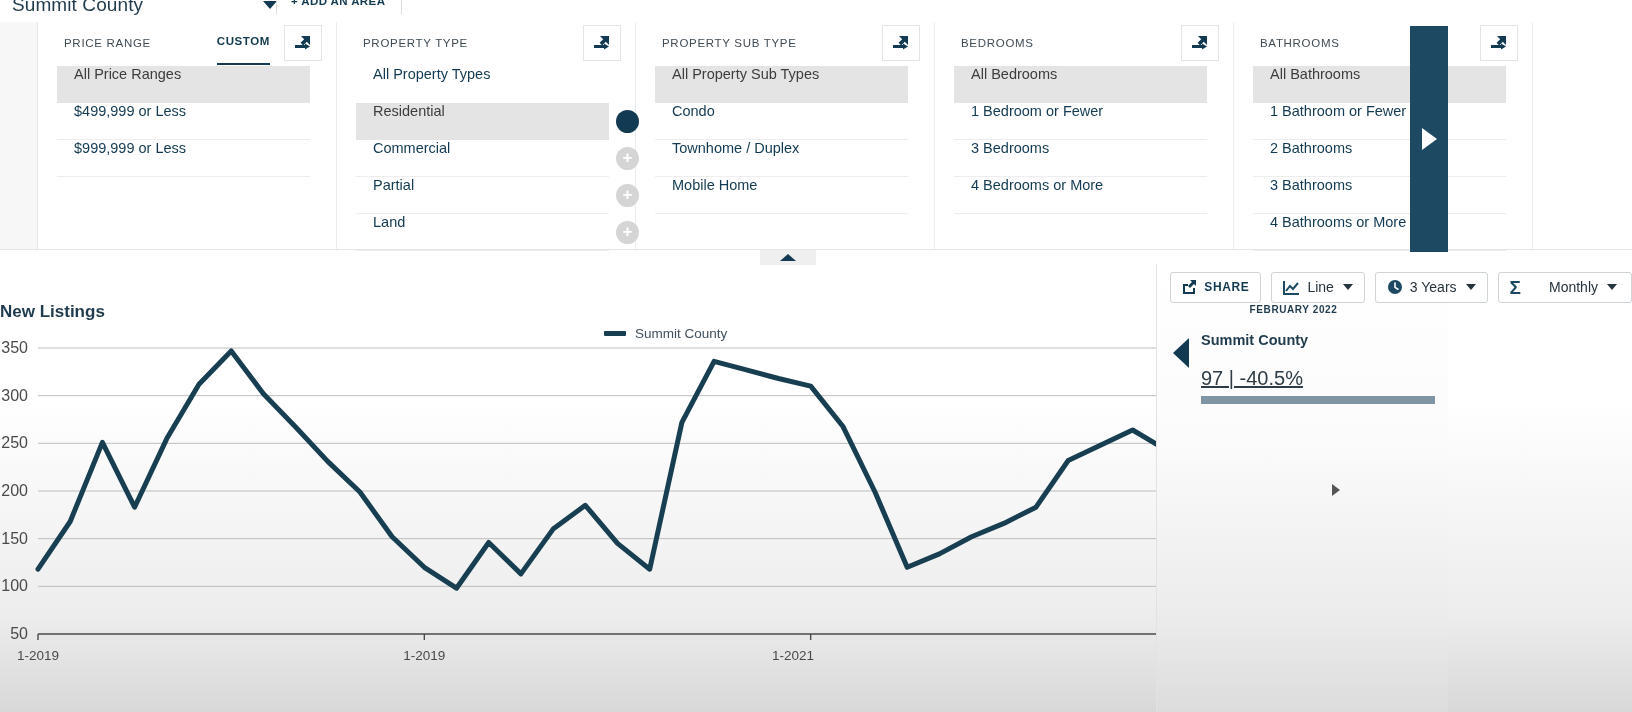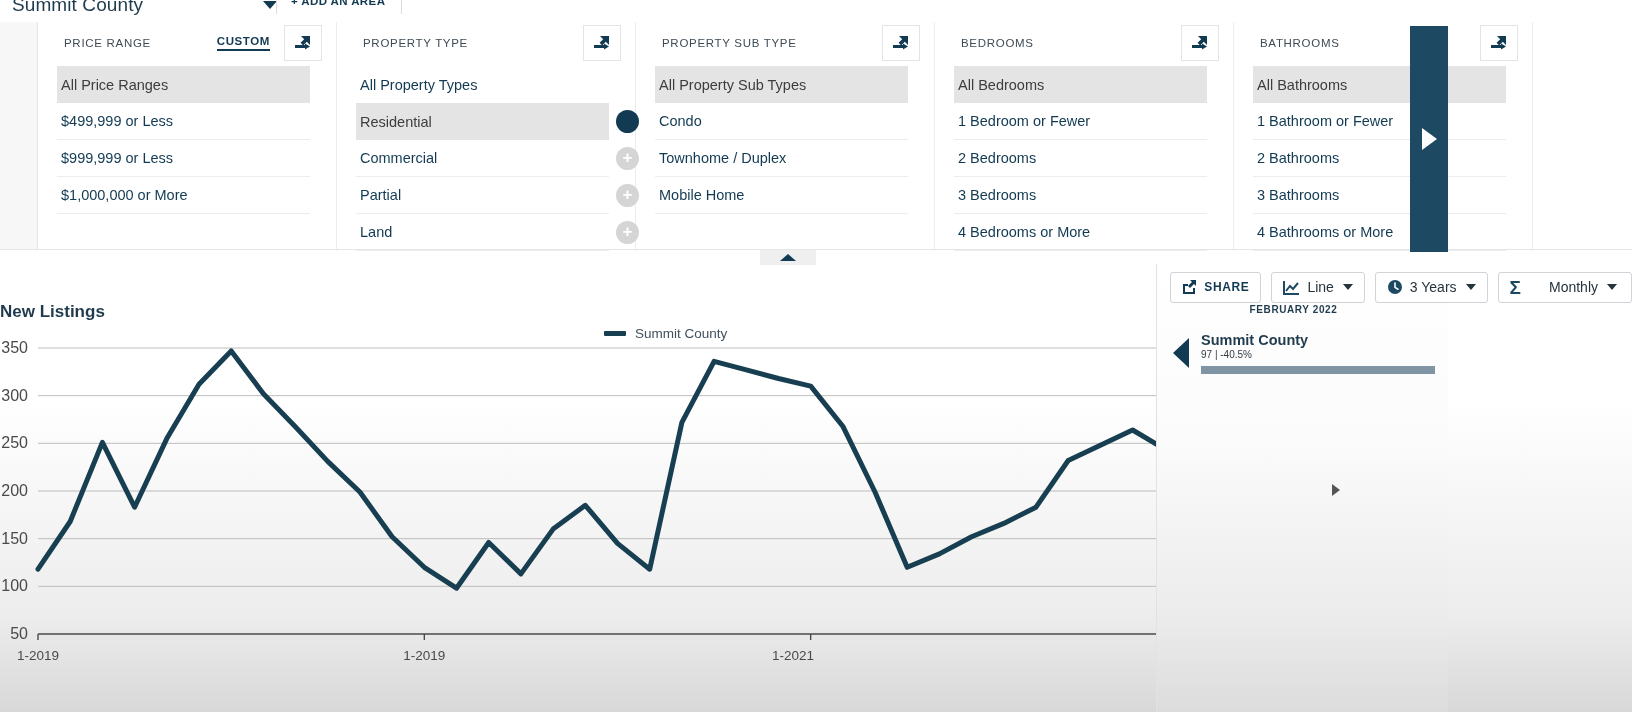--- a/index.html
+++ b/index.html
@@ -59,33 +59,33 @@
     padding: 0 0 0 26px; position: relative;
   }
   .fcol-title {
     font-size: 11.5px; font-weight: normal; color: #3f4b55;
     letter-spacing: .7px;
   }
   .fcol-custom {
     position: absolute; right: 66px; top: 15px;
     font-size: 11.5px; font-weight: bold; color: #123a52;
     letter-spacing: .6px; border-bottom: 2px solid #123a52;
-    padding-bottom: 2px; cursor: pointer;
+    padding-bottom: 16px; cursor: pointer;
   }
   .expand-btn {
     position: absolute; right: 14px; top: 5px;
     width: 38px; height: 36px; border: 1px solid #e2e5e8; background: #fff;
     display: flex; align-items: center; justify-content: center; cursor: pointer;
   }
   .flist { padding: 0 26px 0 26px; }
   .fitem {
-    height: 37px; display: flex; align-items: center; position: relative;
+    height: 37px; display: flex; align-items: flex-start; position: relative;
     font-size: 14.5px; color: #123a52; cursor: pointer;
     border-bottom: 1px solid #ededed;
-    padding-left: 4px; margin-left: -7px; padding-right: 7px;
+    padding-left: 17px; margin-left: -7px; padding-right: 7px;
   }
   .fitem.first { border-bottom: none; }
   .fitem.sel { background: #e4e4e4; color: #3d3d3d; border-bottom: none; }
   .fitem .dot-filled {
     position: absolute; right: -30px; top: 7px;
     width: 23px; height: 23px; border-radius: 50%; background: #123a52;
   }
   .fitem .dot-plus {
     position: absolute; right: -30px; top: 7px;
     width: 23px; height: 23px; border-radius: 50%; background: #d5d5d5;
@@ -174,21 +174,21 @@
     position: absolute; left: 0; right: 18px; top: 40px; text-align: center;
     font-size: 10px; font-weight: bold; color: #1f3b4d; letter-spacing: .6px;
   }
   .sp-row { position: absolute; left: 16px; top: 68px; width: 262px; }
   .sp-arrow {
     position: absolute; left: 0px; top: 6px; width: 0; height: 0;
     border-top: 15px solid transparent; border-bottom: 15px solid transparent;
     border-right: 16px solid #123a52;
   }
   .sp-name { margin-left: 28px; font-size: 14.5px; font-weight: bold; color: #1f3b4d; }
-  .sp-val  { margin-left: 28px; font-size: 10px; color: #2f3c46; margin-top: 1px; }
+  .sp-val  { margin-left: 28px; font-size: 20px; color: #2f3c46; margin-top: 19px; text-decoration: underline; }
   .sp-bar  { margin-left: 28px; margin-top: 6px; height: 8px; width: 234px; background: #7f95a3; }
 
   .vscroll-arrow {
     position: absolute; left: 1332px; top: 484px; width: 0; height: 0;
     border-top: 6px solid transparent; border-bottom: 6px solid transparent;
     border-left: 8px solid #555; z-index: 25; cursor: pointer;
   }
 </style>
 </head>
 <body>
@@ -221,23 +221,20 @@
           <div class="flist">
             <div class="fitem sel first">
               <span>All Price Ranges</span>
             </div>
             <div class="fitem">
               <span>$499,999 or Less</span>
             </div>
             <div class="fitem">
               <span>$999,999 or Less</span>
             </div>
-            <div class="fitem">
-              <span>$1,000,000 or More</span>
-            </div>
           </div>
         </div>
         <div class="fcol">
           <div class="fcol-head">
             <span class="fcol-title">PROPERTY TYPE</span>
             <span class="expand-btn">
               <svg width="22" height="20" viewBox="0 0 22 20">
                 <path d="M9 3h9v9l-3.2-3.2-3.6 3.6-2.6-2.6 3.6-3.6z" fill="#123a52"></path>
                 <path d="M3 12h12v3H3z" fill="#123a52"></path>
                 <path d="M13 10.5l5 3-5 3z" fill="#123a52"></path>
@@ -302,23 +299,20 @@
                 <path d="M13 10.5l5 3-5 3z" fill="#123a52"></path>
               </svg>
             </span>
           </div>
           <div class="flist">
             <div class="fitem sel first">
               <span>All Bedrooms</span>
             </div>
             <div class="fitem">
               <span>1 Bedroom or Fewer</span>
-            </div>
-            <div class="fitem">
-              <span>2 Bedrooms</span>
             </div>
             <div class="fitem">
               <span>3 Bedrooms</span>
             </div>
             <div class="fitem">
               <span>4 Bedrooms or More</span>
             </div>
           </div>
         </div>
         <div class="fcol">

